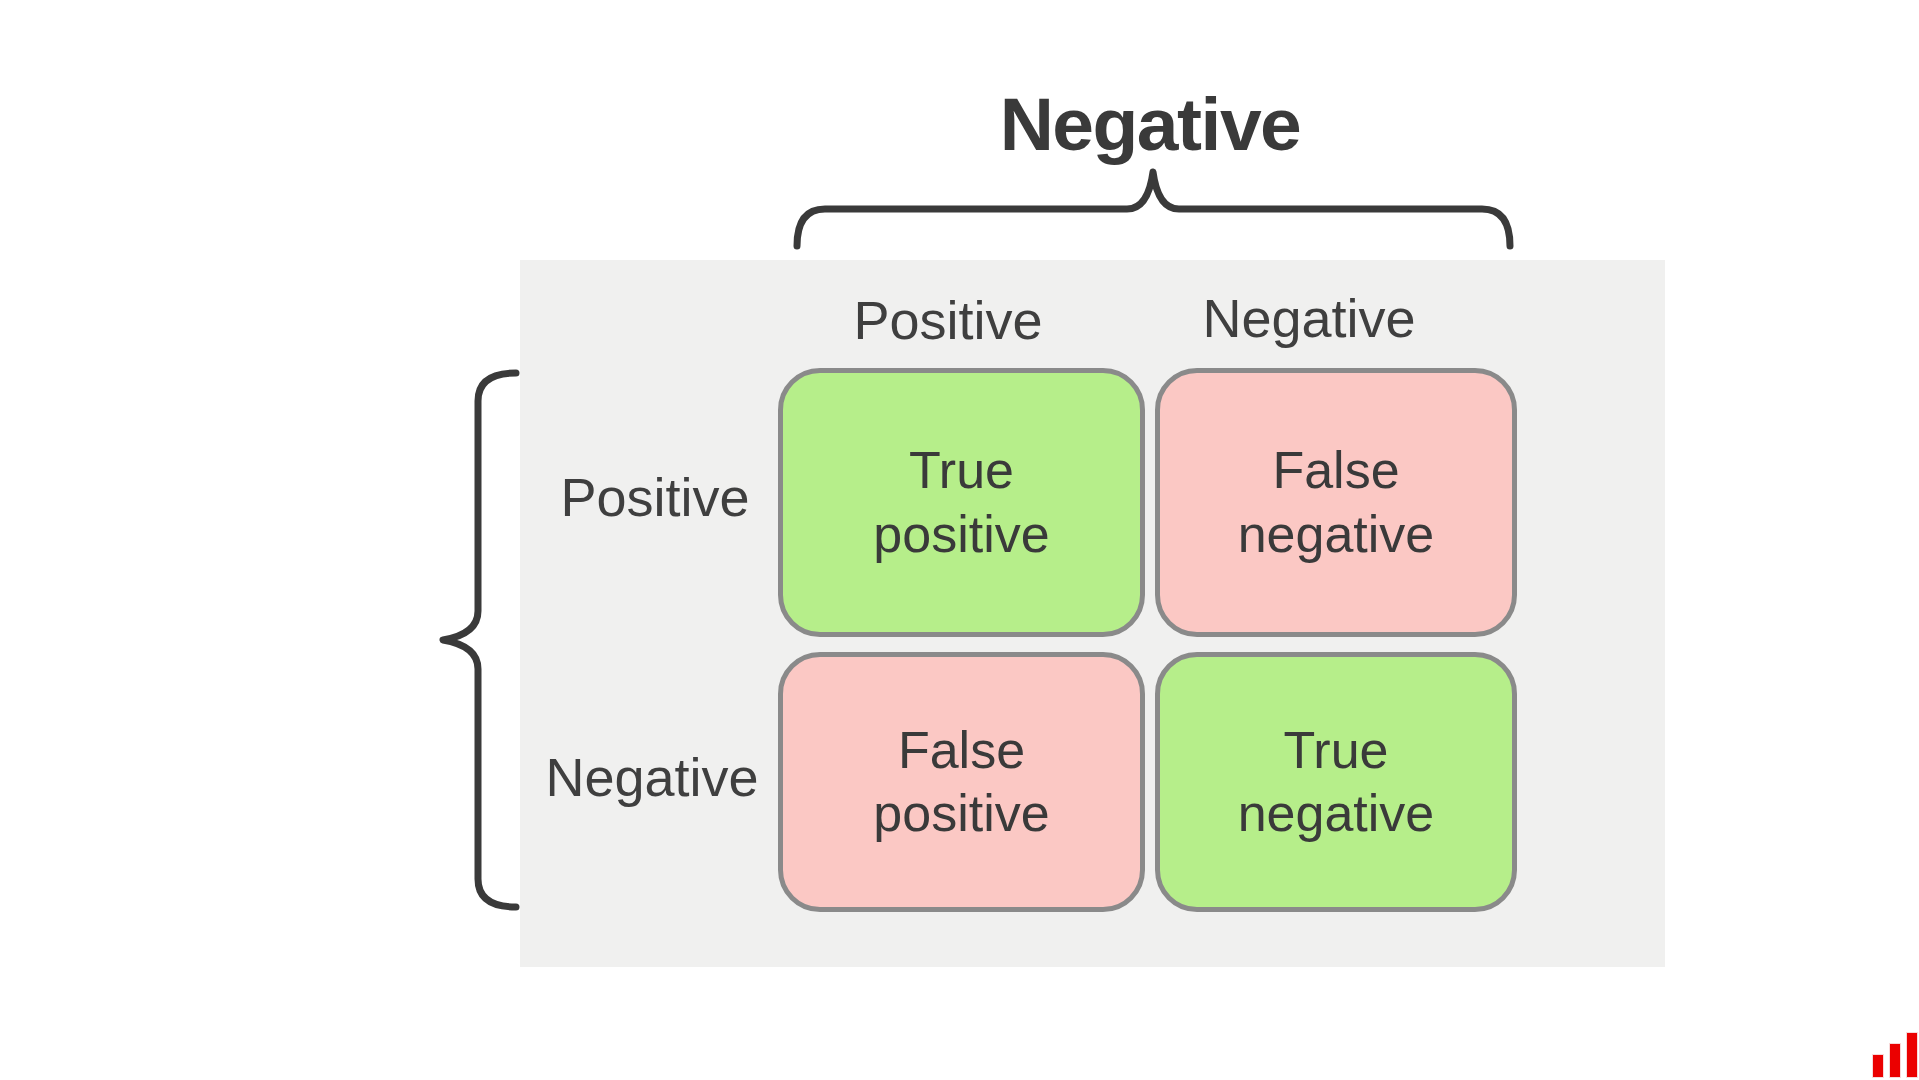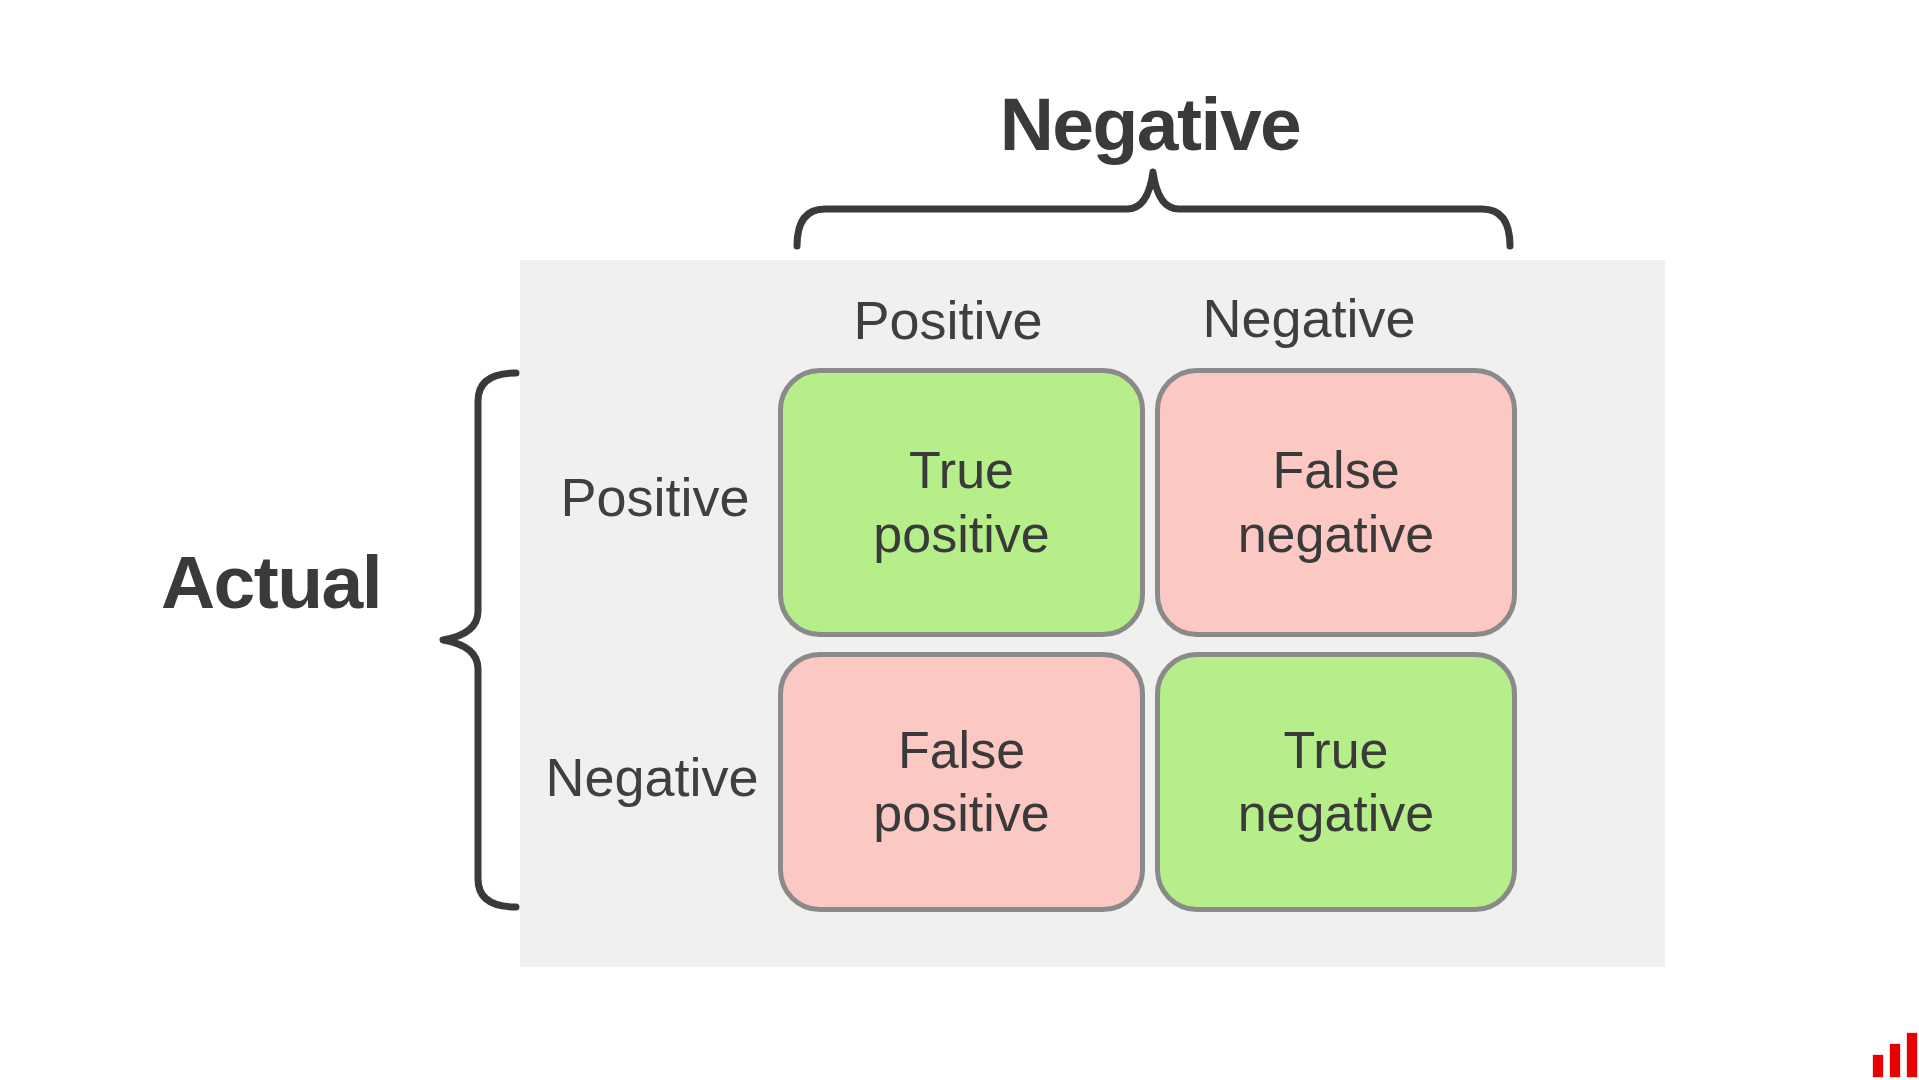--- a/index.html
+++ b/index.html
@@ -104,21 +104,20 @@
 
   <div class="cell cell-tp" style="background: rgb(182, 238, 138); border-color: rgb(138, 138, 138); color: rgb(58, 58, 58);">True
 positive</div>
   <div class="cell cell-fn" style="background: rgb(251, 200, 196); border-color: rgb(138, 138, 138); color: rgb(58, 58, 58);">False
 negative</div>
   <div class="cell cell-fp" style="background: rgb(251, 200, 196); border-color: rgb(138, 138, 138); color: rgb(58, 58, 58);">False
 positive</div>
   <div class="cell cell-tn" style="background: rgb(182, 238, 138); border-color: rgb(138, 138, 138); color: rgb(58, 58, 58);">True
 negative</div>
 
-  <div class="axis-title actual-title" style="color: rgb(58, 58, 58);">Actual</div>
 
   <div class="logo">
     <span class="bar" style="height: 22px; background: rgb(235, 0, 0);"></span>
     <span class="bar" style="height: 33px; background: rgb(235, 0, 0);"></span>
     <span class="bar" style="height: 44px; background: rgb(235, 0, 0);"></span>
   </div>
 
 </div>
 
 </body></html>

